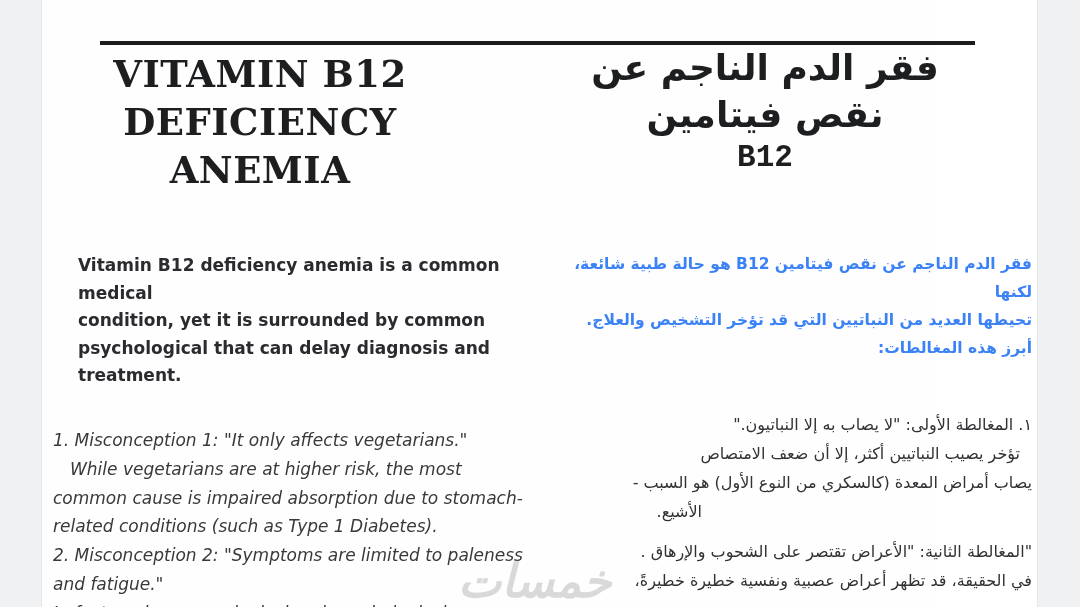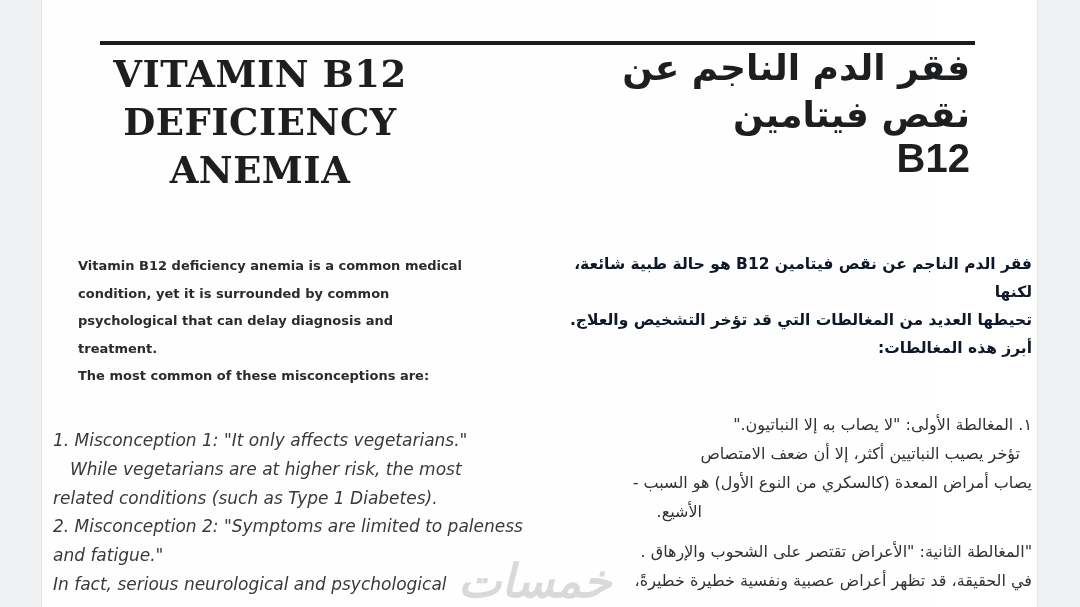--- a/index.html
+++ b/index.html
@@ -20,46 +20,46 @@
   
   .title-en {
     position: absolute; left: 100px; top: 50px; width: 320px;
     text-align: center; color: #1d1e20;
     font-family: "DejaVu Serif", serif; font-weight: 700;
     font-size: 37px; line-height: 48px; letter-spacing: 0.5px;
     z-index: 2;
   }
   .intro-en {
     position: absolute; left: 78px; top: 252px; width: 470px;
-    color: #2a2b2e; font-weight: 700; font-size: 13px; line-height: 27.5px;
+    color: #2a2b2e; font-weight: 700; font-size: 17px; line-height: 27.5px;
     z-index: 2;
   }
   .list-en {
     position: absolute; left: 53px; top: 426px; width: 505px;
     color: #39393b; font-style: italic; font-weight: 400;
     font-size: 17px; line-height: 28.8px;
     z-index: 2;
   }
   .list-en .indent { padding-left: 17px; }
 
   
   .title-ar {
     position: absolute; left: 560px; top: 44px; width: 410px;
-    direction: rtl; text-align: right; color: #1d1e20;
+    direction: rtl; text-align: center; color: #1d1e20;
     font-weight: 700; font-size: 36px; line-height: 47px;
     z-index: 2;
   }
   .title-ar .b12 {
-    font-family: Liberation Sans, sans-serif; font-size: 40px; line-height: 40px;
+    font-family: Liberation Mono, monospace; font-size: 31px; line-height: 40px;
     direction: ltr;
   }
   .intro-ar {
     position: absolute; left: 545px; top: 250px; width: 487px;
     direction: rtl; text-align: right;
-    color: #0f172a; font-weight: 700; font-size: 15.5px; line-height: 28px;
+    color: #3b82f6; font-weight: 700; font-size: 15.5px; line-height: 28px;
     z-index: 2;
   }
   .list-ar {
     position: absolute; left: 545px; top: 410px; width: 487px;
     direction: rtl; text-align: right;
     color: #303134; font-weight: 400; font-size: 16px; line-height: 29px;
     z-index: 2;
   }
   .list-ar .indent-r { padding-right: 12px; }
   .list-ar .pushed   { padding-right: 330px; }
@@ -94,32 +94,32 @@
     <div>فقر الدم الناجم عن</div>
     <div>نقص فيتامين</div>
     <div class="b12">B12</div>
   </div>
 
   <div class="intro-en">
     <div>Vitamin B12 deficiency anemia is a common medical</div>
     <div>condition, yet it is surrounded by common</div>
     <div>psychological that can delay diagnosis and</div>
     <div>treatment.</div>
-    <div>The most common of these misconceptions are:</div>
   </div>
 
   <div class="intro-ar">
     <div>فقر الدم الناجم عن نقص فيتامين B12 هو حالة طبية شائعة، لكنها</div>
-    <div>تحيطها العديد من المغالطات التي قد تؤخر التشخيص والعلاج.</div>
+    <div>تحيطها العديد من النباتيين التي قد تؤخر التشخيص والعلاج.</div>
     <div>أبرز هذه المغالطات:</div>
   </div>
 
   <div class="list-en">
     <div>1. Misconception 1: "It only affects vegetarians."</div>
     <div class="indent">While vegetarians are at higher risk, the most</div>
+    <div>common cause is impaired absorption due to stomach-</div>
     <div>related conditions (such as Type 1 Diabetes).</div>
     <div>2. Misconception 2: "Symptoms are limited to paleness</div>
     <div>and fatigue."</div>
     <div>In fact, serious neurological and psychological</div>
   </div>
 
   <div class="list-ar">
     <div>١. المغالطة الأولى: "لا يصاب به إلا النباتيون."</div>
     <div class="indent-r">تؤخر يصيب النباتيين أكثر، إلا أن ضعف الامتصاص</div>
     <div>يصاب أمراض المعدة (كالسكري من النوع الأول) هو السبب -</div>

